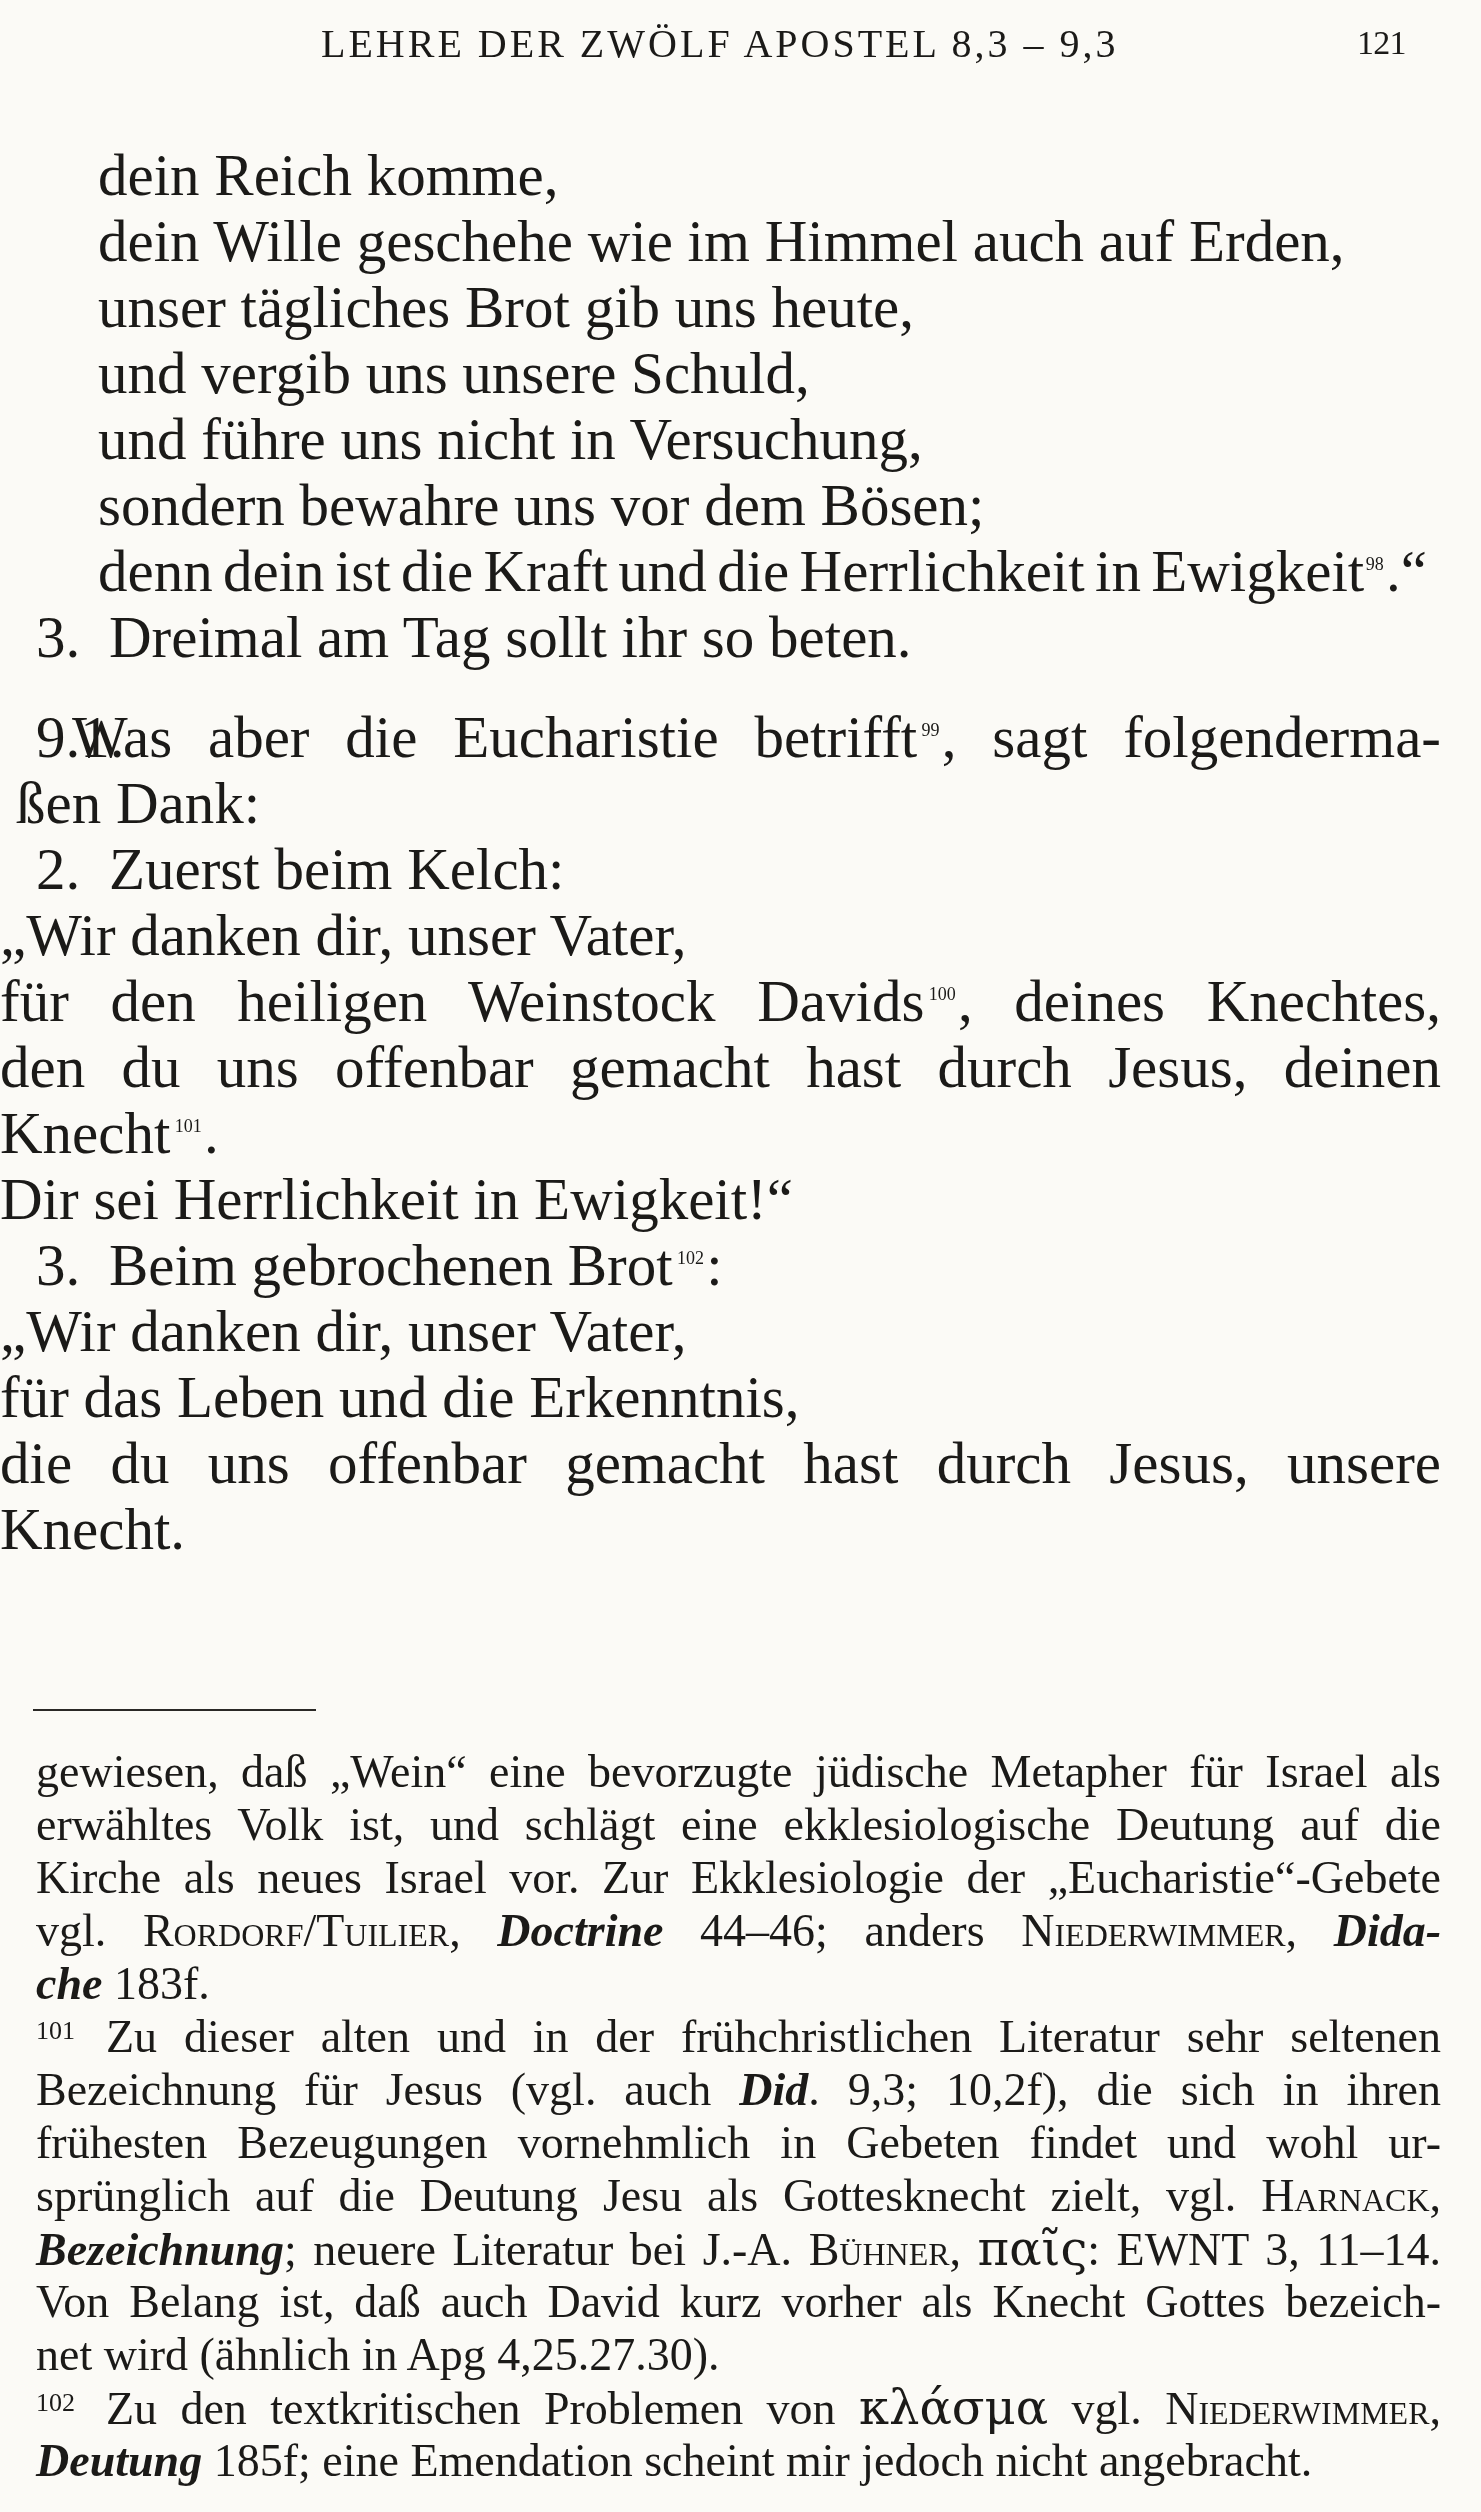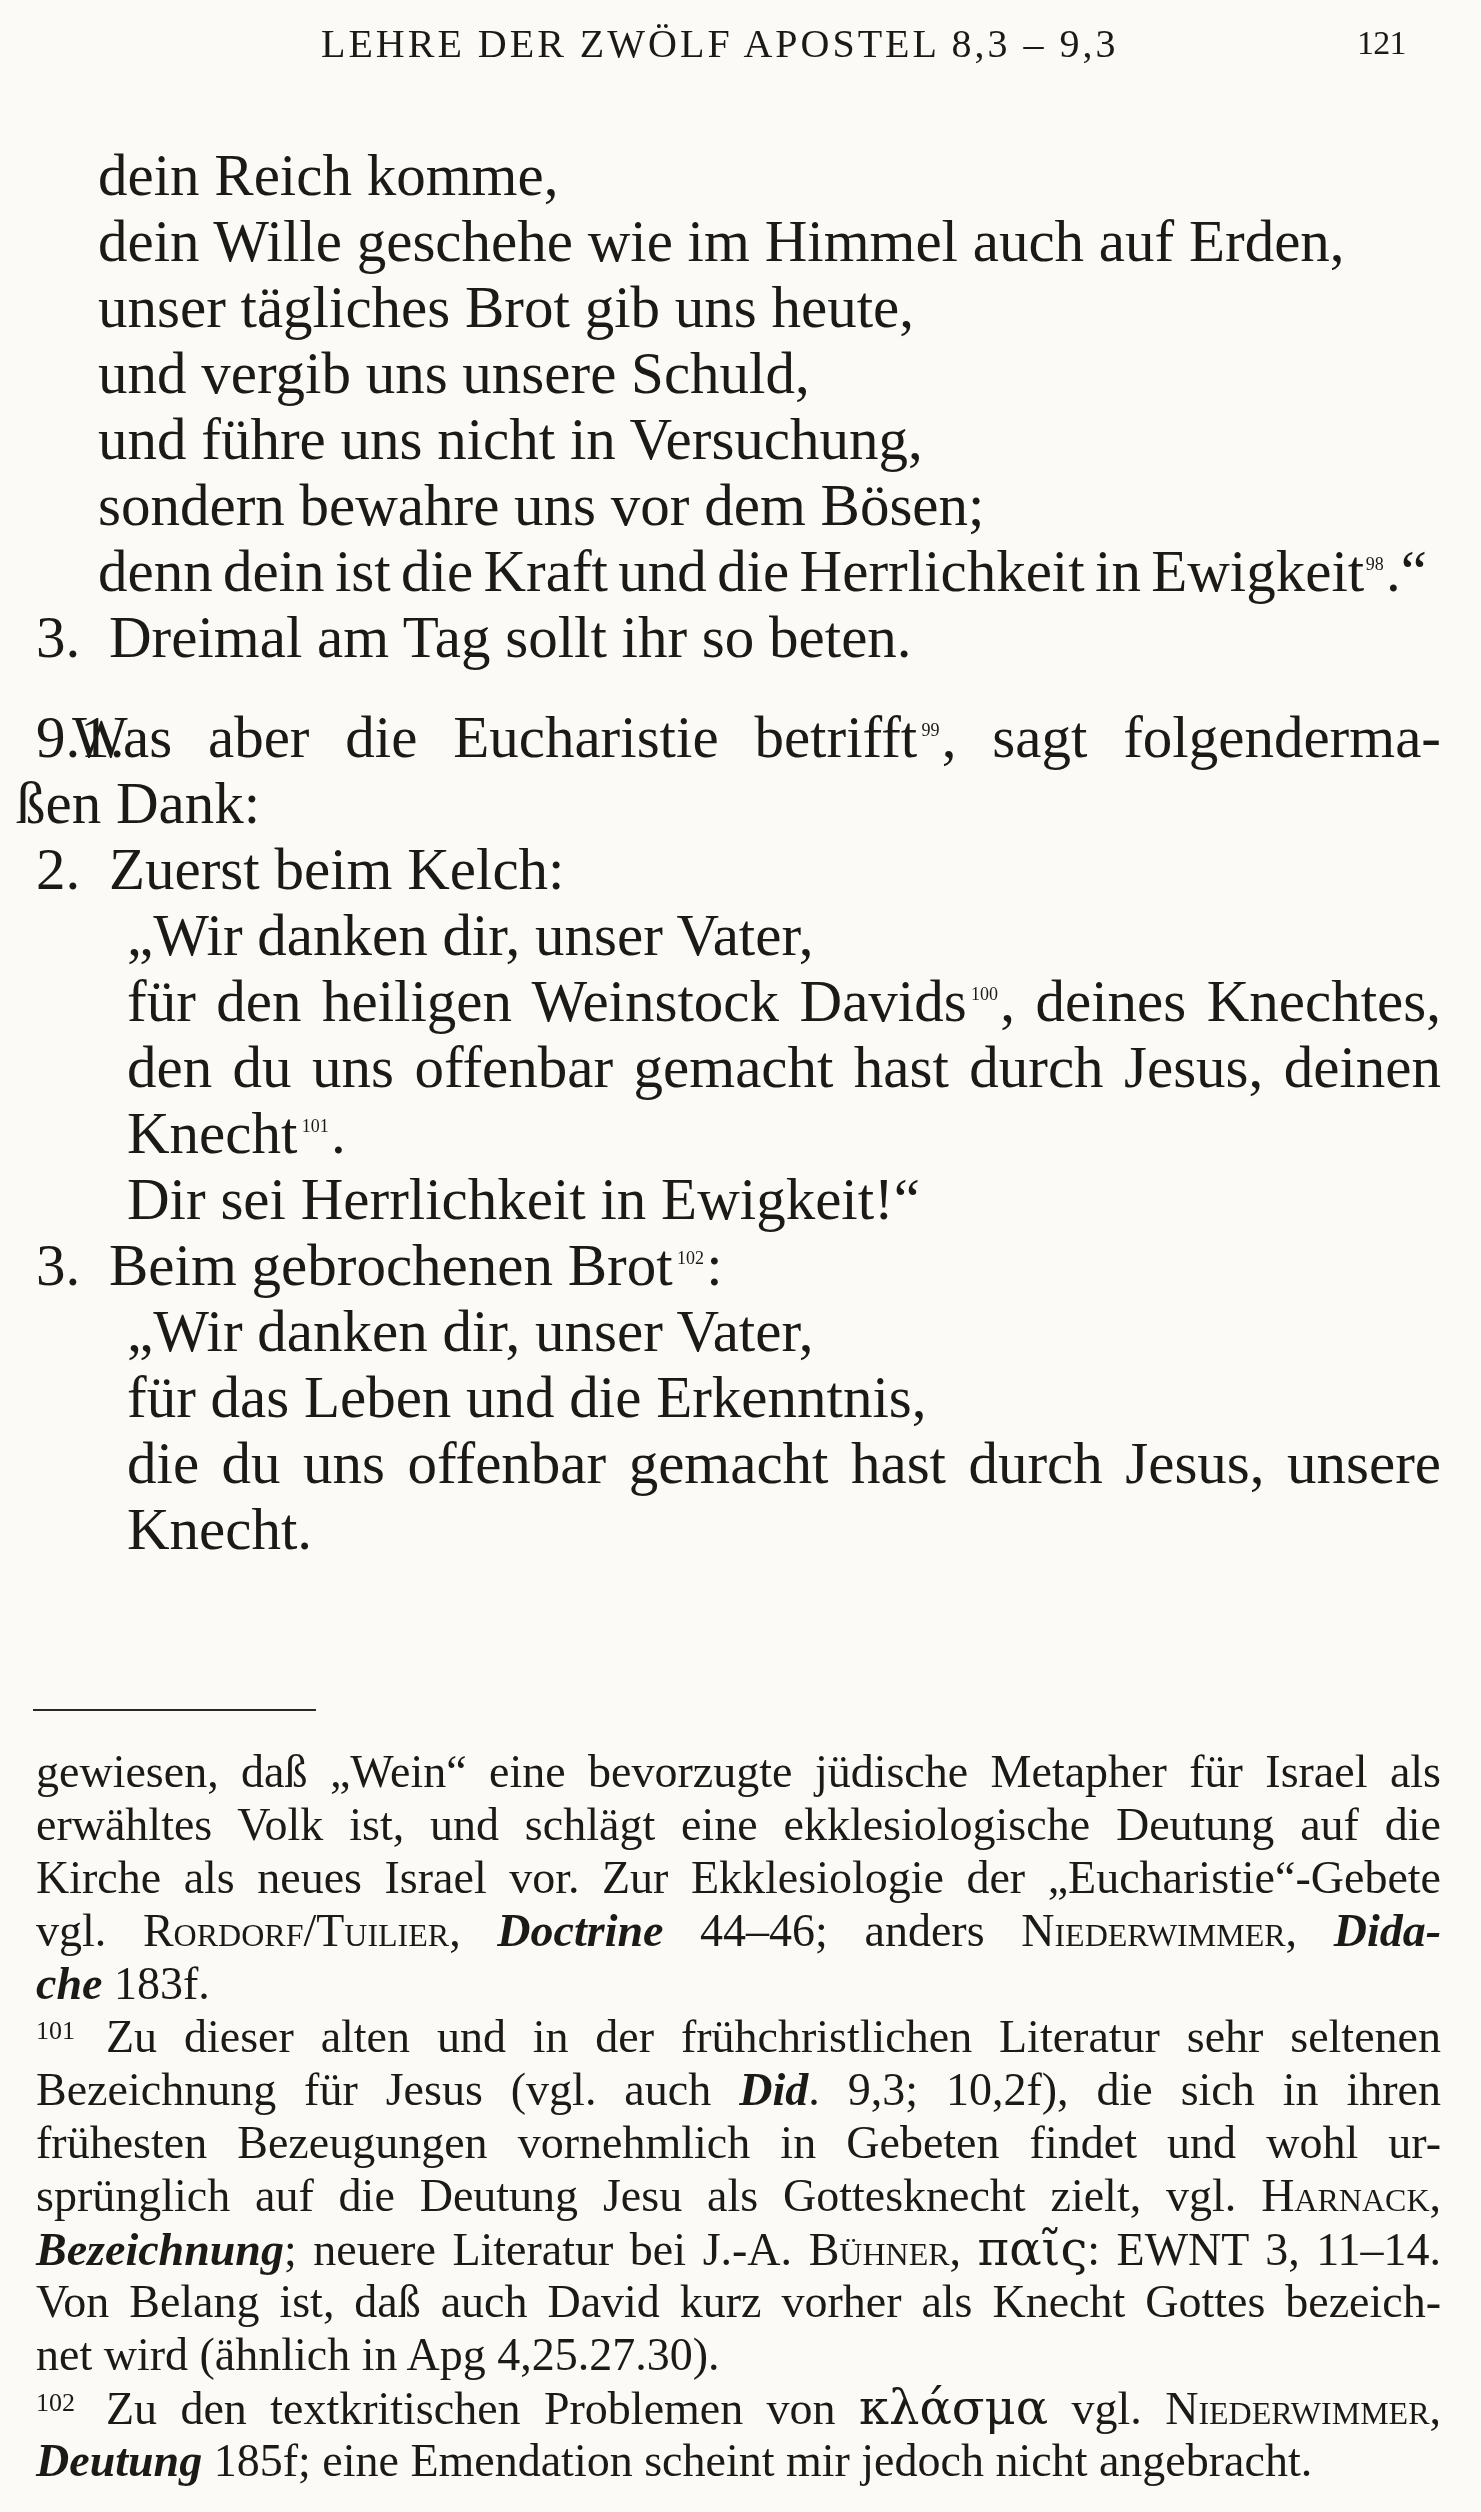--- a/index.html
+++ b/index.html
@@ -23,21 +23,21 @@
     position: absolute; left: 0; top: 142px; width: 1441px;
     font-size: 59px; line-height: 66px;
   }
   .line { position: relative; height: 66px; white-space: nowrap; }
   .line.just { white-space: normal; text-align: justify; text-align-last: justify; }
   .num { position: absolute; left: 36px; top: 0; }
   .lp { padding-left: 98px; }
   .v { padding-left: 109px; }
   .v91 { padding-left: 72px; }
   .cont { padding-left: 16px; }
-  .q { padding-left: 127px; }
+  .q { }
   .gap { margin-top: 34px; }
   .tight { word-spacing: -4.4px; }
   .ref {
     font-size: 18px; line-height: 0; position: relative; top: -21.5px;
     margin-left: 4.4px; margin-right: 2.2px;
   }
   .ref.close { margin-left: 1.5px; }
   
   .fn-rule {
     position: absolute; left: 33px; top: 1709px; width: 283px; height: 1.5px;

